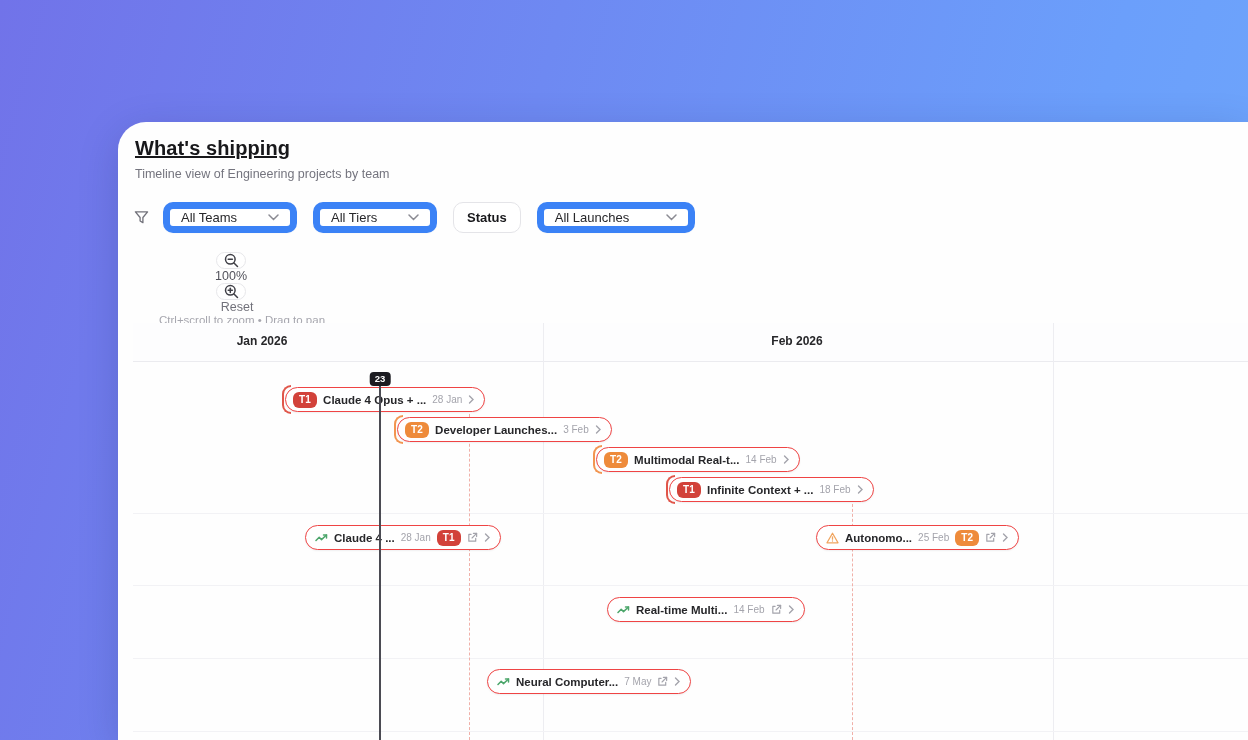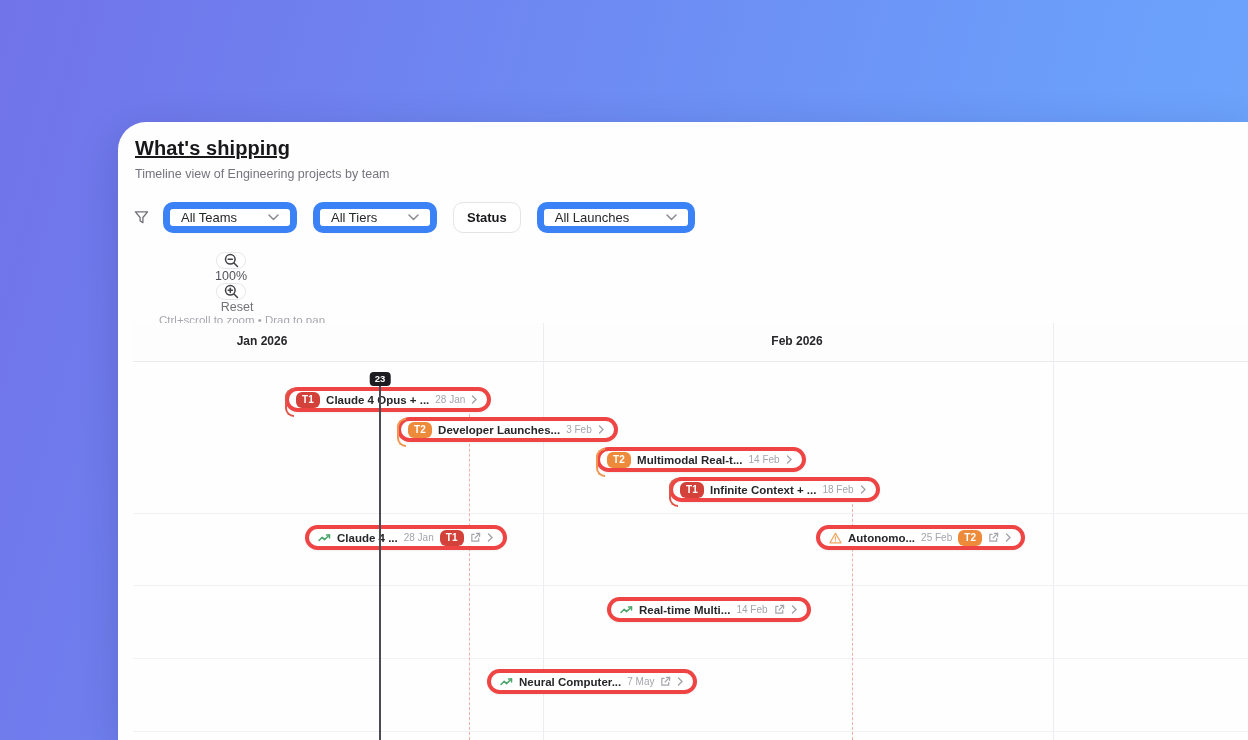--- a/index.html
+++ b/index.html
@@ -56,21 +56,21 @@
   .dashline { position:absolute; width:0; border-left:1px dashed #f0b0a8; z-index:1; }
   .todayline { position:absolute; width:2px; background:#4b4b53; z-index:3; }
   .today-badge {
     position:absolute; transform:translateX(-50%); z-index:4;
     background:#1c1c21; color:#fff; font-size:9.5px; font-weight:700;
     padding:2px 5px; border-radius:4px; line-height:1.1;
   }
 
   .pill {
     position:absolute; height:25px; display:inline-flex; align-items:center;
-    background:#fff; border:4px solid #ef4444; border-radius:13px;
+    background:#fff; border:1px solid #ef4444; border-radius:13px;
     padding:0 9px; box-shadow:0 1px 2px rgba(20,20,30,.06);
     white-space:nowrap; z-index:2; cursor:pointer;
   }
   .pill .gap { width:6px; }
   .bracket {
     position:absolute; left:-4px; top:-3px; width:9px; height:29px;
     border:2px solid #e0564a; border-right:none;
     border-top-left-radius:12px; border-bottom-left-radius:12px;
     background:transparent;
   }

